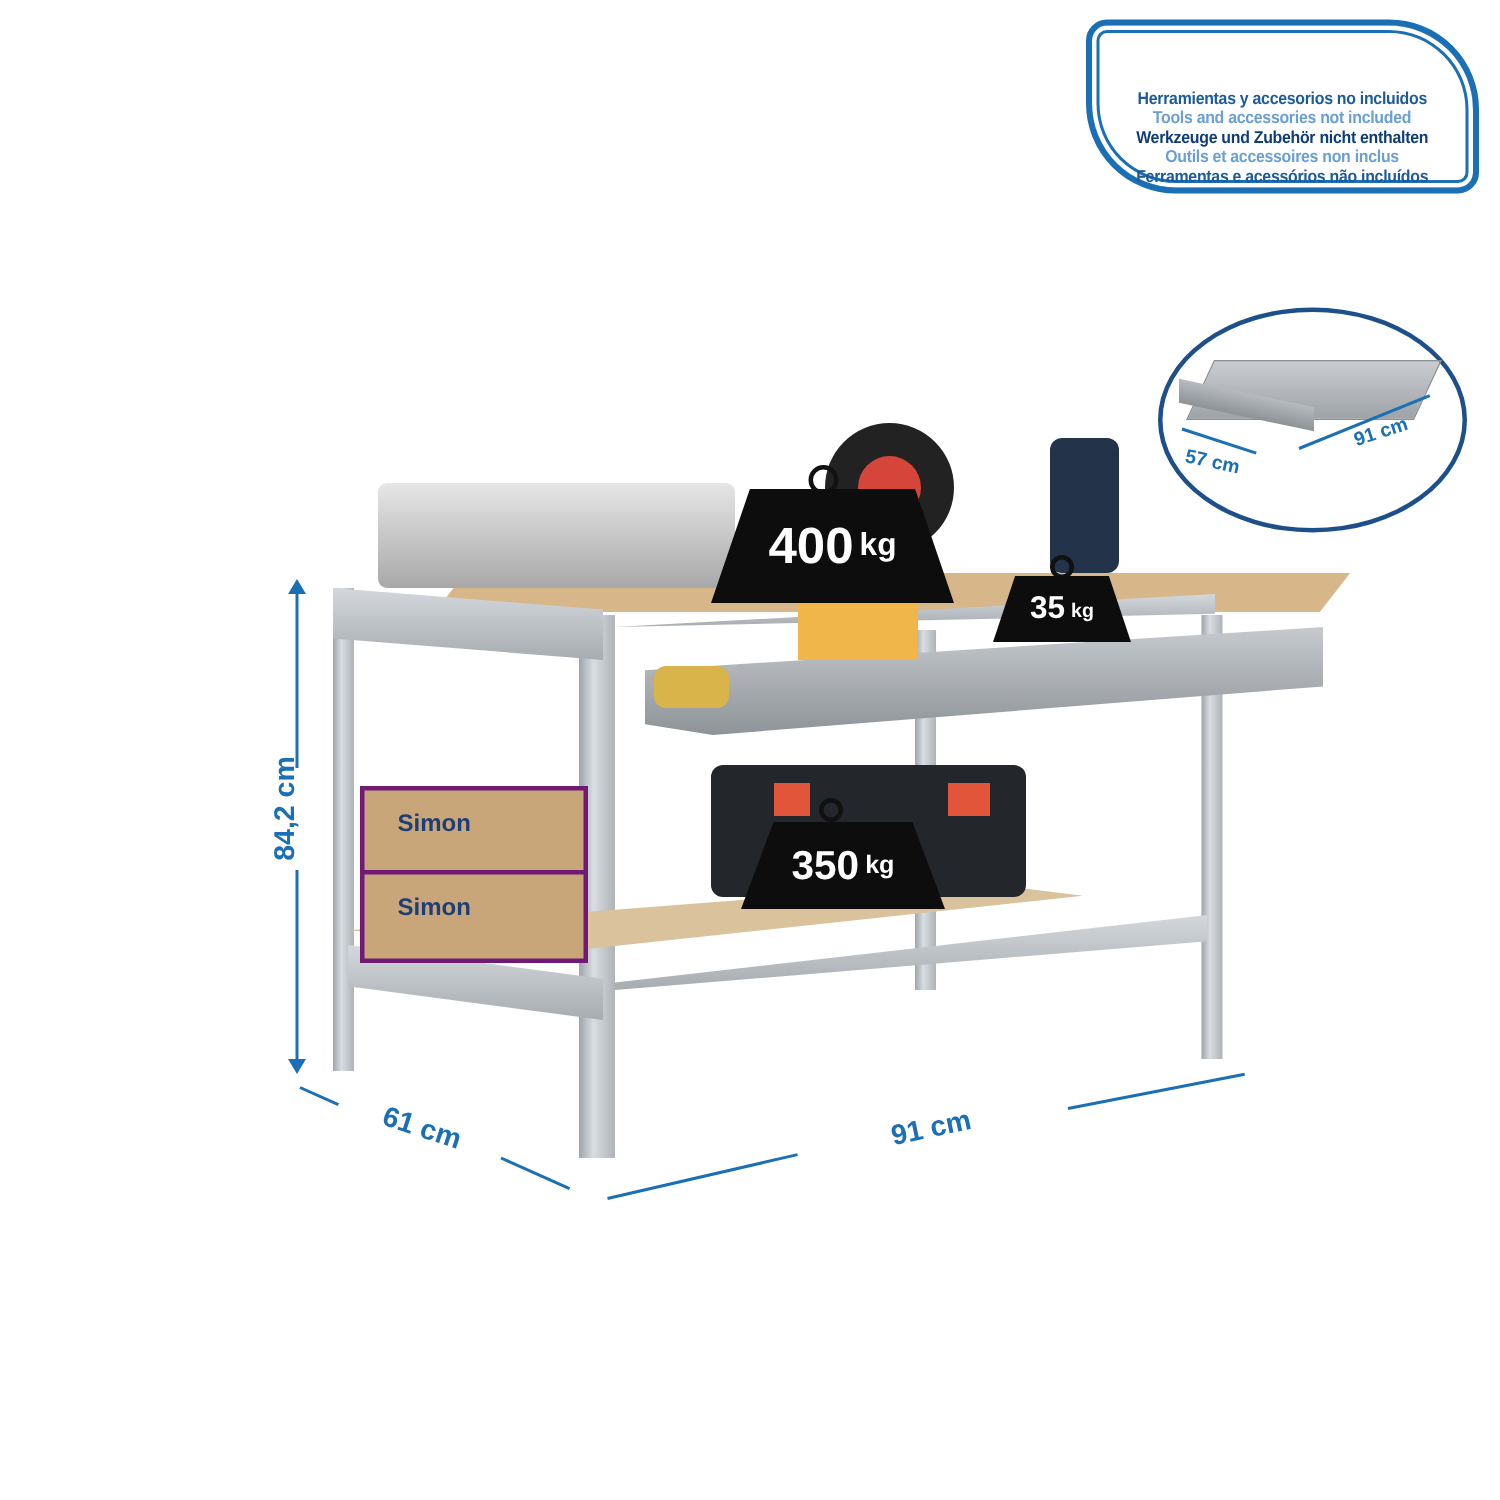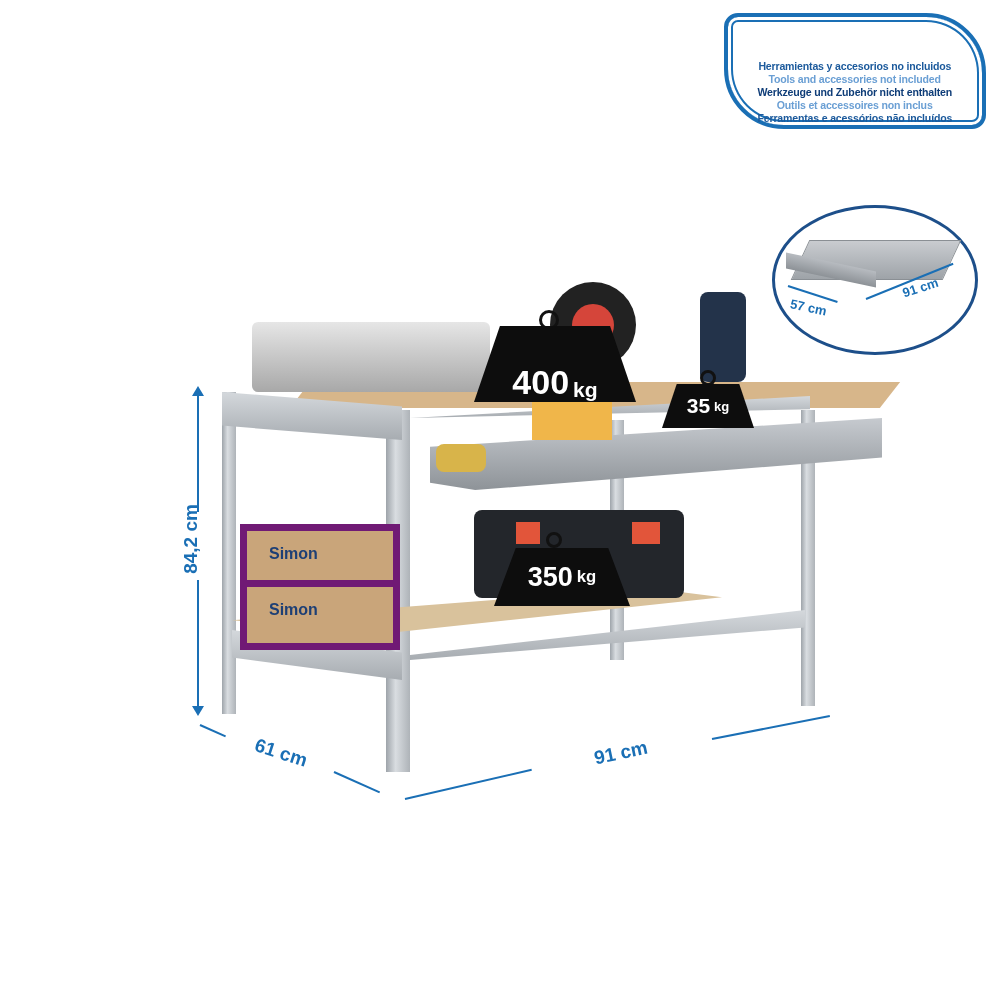--- a/index.html
+++ b/index.html
@@ -17,28 +17,28 @@
   .tray-front{left:786px;top:262px;width:90px;height:16px;background:linear-gradient(#b7bbc0,#8d9297);transform:skewY(12deg);}
   .dim-small{font-weight:bold;color:#1a6fb5;font-size:13px;}
   .arrow-line{background:#1a6fb5;height:2px;transform-origin:left center;}
   
   .post{background:linear-gradient(90deg,#9ea4aa,#d9dde1 40%,#aeb3b8);}
   .top{left:222px;top:382px;width:590px;height:26px;background:#d7b68a;transform:skewX(-38deg);transform-origin:left;}
   .beam{background:linear-gradient(#d4d8dc,#a7acb1);}
   .drawer{left:430px;top:418px;width:452px;height:72px;background:linear-gradient(#c6cacf,#8e9398);clip-path:polygon(0 40%,100% 0,100% 55%,10% 100%,0 90%);}
   .shelf{left:232px;top:588px;width:490px;height:46px;background:#d9c29c;clip-path:polygon(0 70%,85% 0,100% 20%,30% 100%);}
   .case{left:252px;top:322px;width:238px;height:70px;background:linear-gradient(#e6e6e6,#a8a8a8);border-radius:6px;}
-  .box{background:#c9a57a;border:7px solid #701a75;}
+  .box{background:#c9a57a;border:3px solid #701a75;}
   .box span{position:absolute;left:22px;top:14px;font-weight:bold;color:#1d3f75;font-size:16px;}
   .toolbox{left:474px;top:510px;width:210px;height:88px;background:#23262b;border-radius:8px;}
   .reel{left:550px;top:282px;width:86px;height:86px;border-radius:50%;background:#222;}
   .reel::after{content:"";position:absolute;left:22px;top:22px;width:42px;height:42px;border-radius:50%;background:#d5453a;}
   .drill{left:700px;top:292px;width:46px;height:90px;background:#23334a;border-radius:8px;}
   .weight{background:#0d0d0d;color:#fff;font-weight:bold;display:flex;align-items:center;justify-content:center;}
-  .w400{left:474px;top:326px;width:162px;height:76px;clip-path:polygon(16% 0,84% 0,100% 100%,0 100%);font-size:34px;align-items:flex-end;}
+  .w400{left:474px;top:326px;width:162px;height:76px;clip-path:polygon(16% 0,84% 0,100% 100%,0 100%);font-size:34px;}
   .w35{left:662px;top:384px;width:92px;height:44px;clip-path:polygon(16% 0,84% 0,100% 100%,0 100%);font-size:21px;}
   .w250{left:494px;top:548px;width:136px;height:58px;clip-path:polygon(16% 0,84% 0,100% 100%,0 100%);font-size:27px;}
   .weight .unit{font-size:0.62em;margin-left:4px;}
   .ring{width:14px;height:14px;border:3px solid #111;border-radius:50%;}
   .dim{font-weight:bold;color:#1a6fb5;font-size:19px;white-space:nowrap;}
   .vline{background:#1a6fb5;width:2px;}
   .head{width:0;height:0;}
 </style>
 </head>
 <body>

